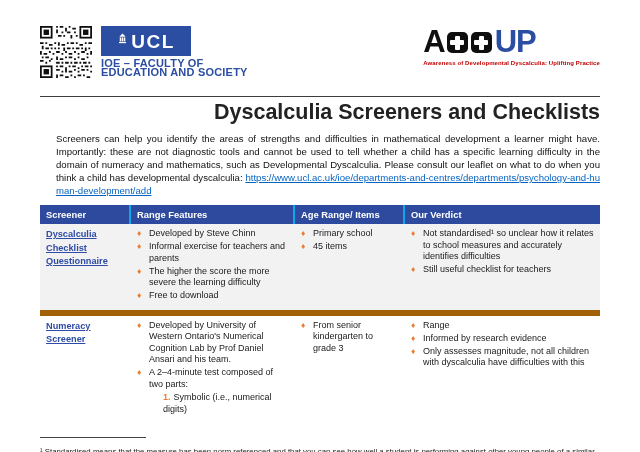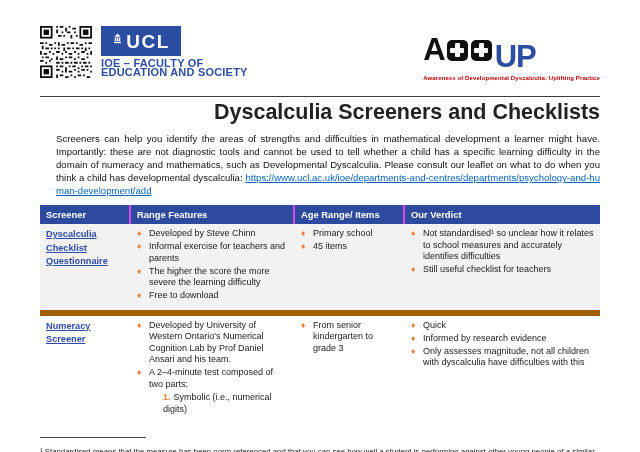--- a/index.html
+++ b/index.html
@@ -6,43 +6,43 @@
   html,body { margin:0; padding:0; background:#e8e8e8; }
   .page {
     width:640px; height:452px; margin:0 auto; background:#ffffff;
     padding:26px 40px 0 40px; overflow:hidden; position:relative;
     font-family:"Liberation Sans", sans-serif; color:#1a1a1a;
   }
   
   .top { display:flex; justify-content:space-between; align-items:flex-start; height:56px; }
   .left-logos { display:flex; gap:9px; align-items:flex-start; }
   .qr { width:52px; height:52px; display:block; }
-  .ucl-box { background:#2B4EA2; width:80px; height:30px; display:flex; align-items:center; justify-content:center; gap:3px; }
+  .ucl-box { background:#2B4EA2; width:90px; height:30px; display:flex; align-items:center; justify-content:center; gap:3px; }
   .ucl-text { color:#fff; font-weight:700; font-size:19px; letter-spacing:1.5px; line-height:1; }
   .portico { width:11px; height:11px; margin-top:-6px; }
   .faculty { margin-top:3px; color:#2B4EA2; font-size:11px; font-weight:700; line-height:9.2px; letter-spacing:0.2px; }
   .addup { display:flex; flex-direction:column; align-items:flex-start; }
   .addup-row { display:flex; align-items:center; }
   .addup-a, .addup-up { font-size:31px; font-weight:800; letter-spacing:-1px; line-height:1; color:#0f0f0f; }
-  .addup-up { color:#2B4EA2; margin-left:2px;margin-top:15px; }
+  .addup-up { color:#2B4EA2; margin-left:2px; }
   .plus-box { width:21px; height:21px; background:#0f0f0f; border-radius:5px; position:relative; display:inline-block; margin:2px 1px 0 2px; }
   .plus-box .pv { position:absolute; left:8px;  top:3.5px; width:5px;  height:14px; background:#fff; border-radius:1px; }
   .plus-box .ph { position:absolute; left:3.5px; top:8px;  width:14px; height:5px;  background:#fff; border-radius:1px; }
   .tagline { margin-top:3px; color:#C00000; font-size:6px; font-weight:700; letter-spacing:0.1px; }
   
   .rule { border-top:1.6px solid #3c3c3c; margin-top:14px; }
   .title { font-size:21.5px; font-weight:700; text-align:right; margin:3px 0 7px 0; color:#222; }
   
   .intro { font-size:9.6px; line-height:13px; text-align:justify; margin:0 0 8px 16px; color:#111; }
   .url { color:#0563C1; text-decoration:underline; word-break:break-all; }
   
   table.screeners { width:100%; border-collapse:collapse; table-layout:fixed; }
   .c1 { width:90px; } .c2 { width:164px; } .c3 { width:110px; } .c4 { width:196px; }
   th { background:#2D4A9E; color:#fff; text-align:left; font-size:9.4px; font-weight:700;
-       padding:4px 6px; border-right:2px solid #d946ef; }
+       padding:4px 6px; border-right:2px solid #0ea5e9; }
   th:last-child { border-right:none; }
   td { vertical-align:top; font-size:9px; line-height:11.6px; padding:4px 6px 6px 6px; }
   tr.odd td { background:#F2F2F2; }
   tr.odd { border-bottom:6px solid #a16207; }
   .screener-link { color:#2E4BA6; font-weight:700; text-decoration:underline; font-size:9.2px; line-height:13.5px; display:inline-block; }
   .blist { list-style:none; margin:0; padding:0; }
   .blist li { position:relative; padding-left:13px; margin-bottom:1.5px; }
   .blist li::before { content:"\2666"; position:absolute; left:1px; top:0; color:#ED7D31; font-size:8.5px; }
   .blist li.sub { padding-left:27px; }
   .blist li.sub::before { content:none; }
@@ -174,21 +174,21 @@
             </li>
           </ul>
         </td>
         <td>
           <ul class="blist">
             <li>From senior kindergarten to grade 3</li>
           </ul>
         </td>
         <td>
           <ul class="blist">
-            <li>Quick</li>
+            <li>Range</li>
             <li>Informed by research evidence</li>
             <li>Only assesses magnitude, not all children with dyscalculia have difficulties with this</li>
           </ul>
         </td>
       </tr>
     </tbody>
   </table>
 
   <div class="fn-rule"></div>
   <p class="footnote">¹ Standardised means that the measure has been norm referenced and that you can see how well a student is performing against other young people of a similar chronological age.</p>

